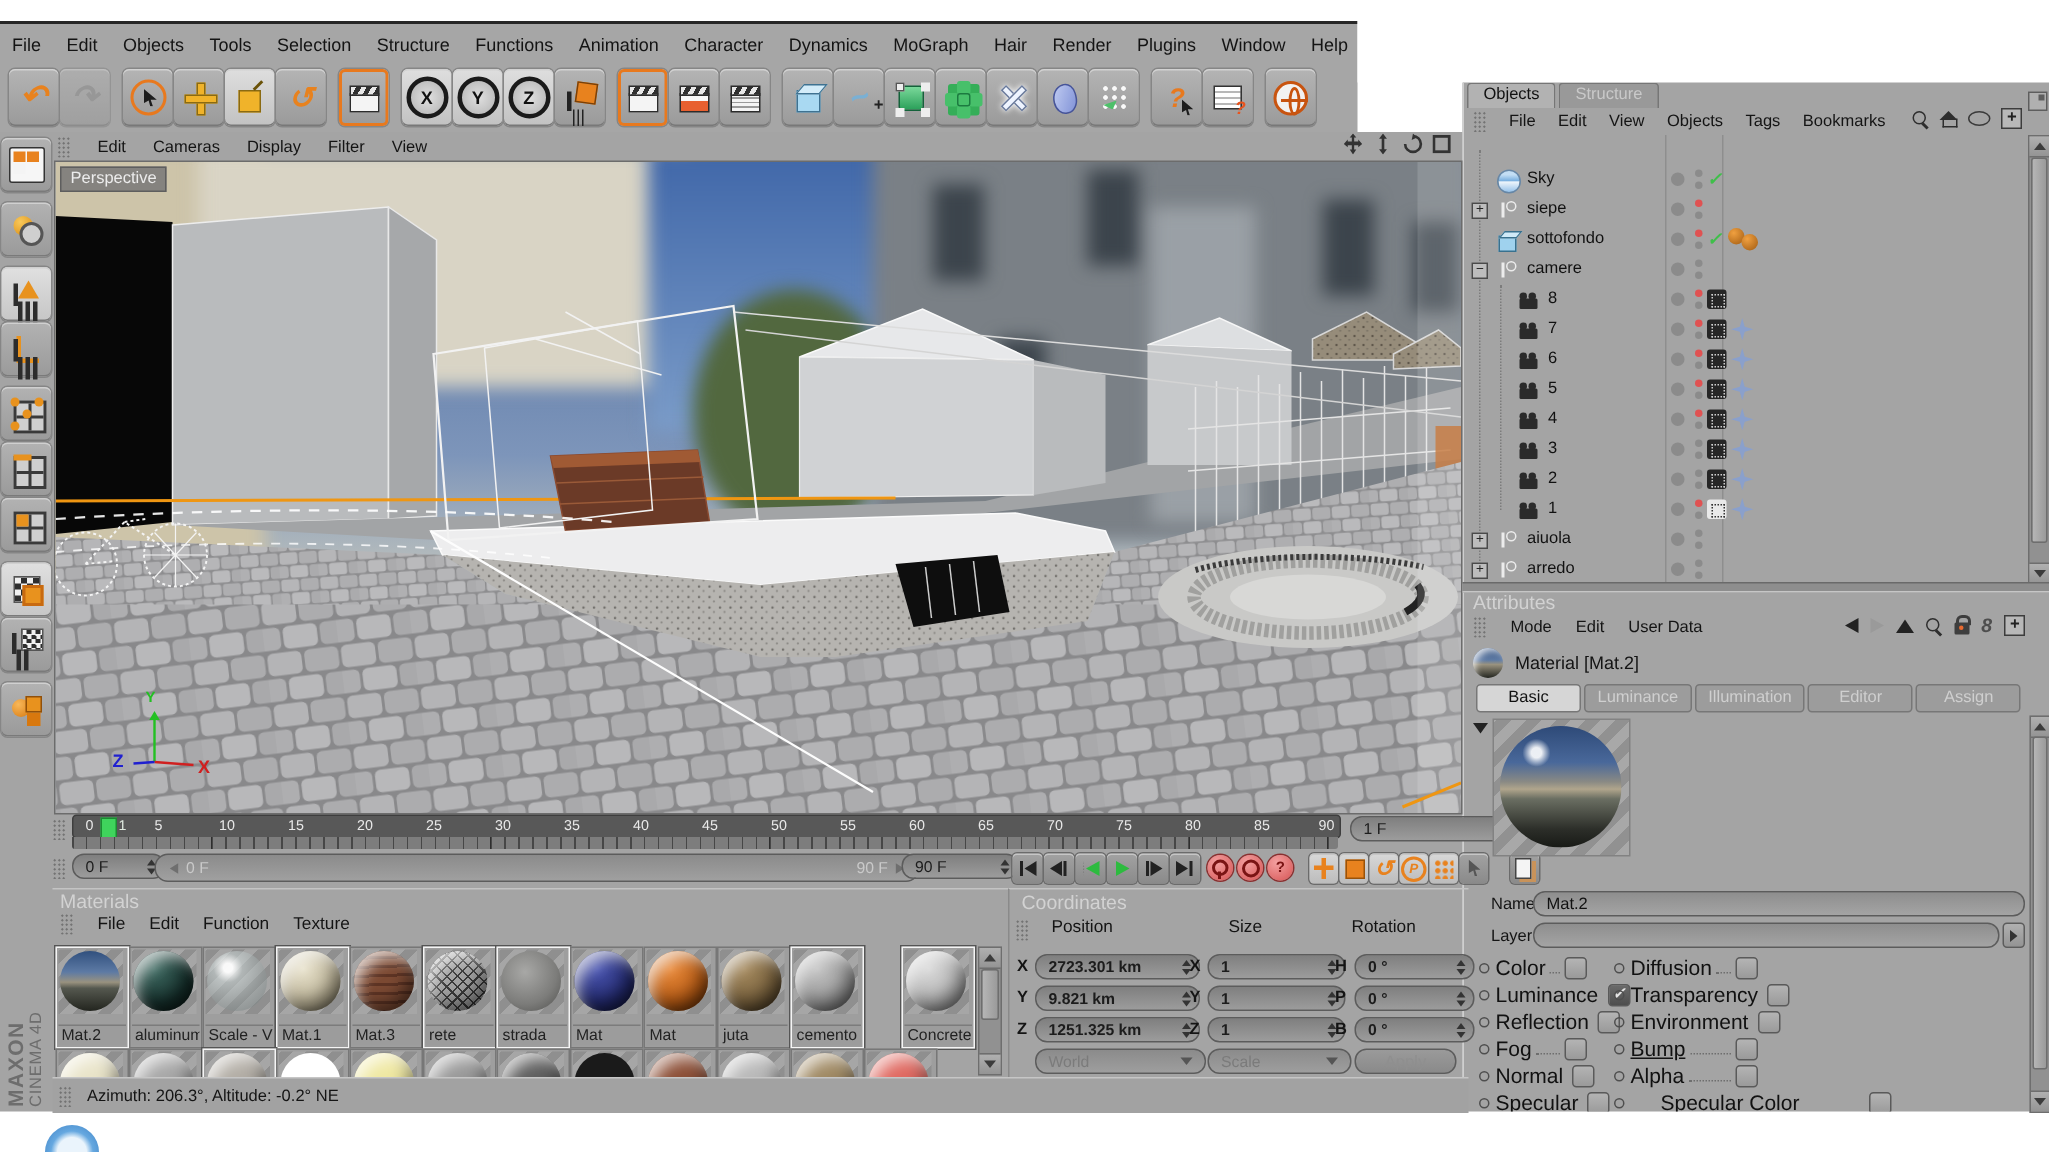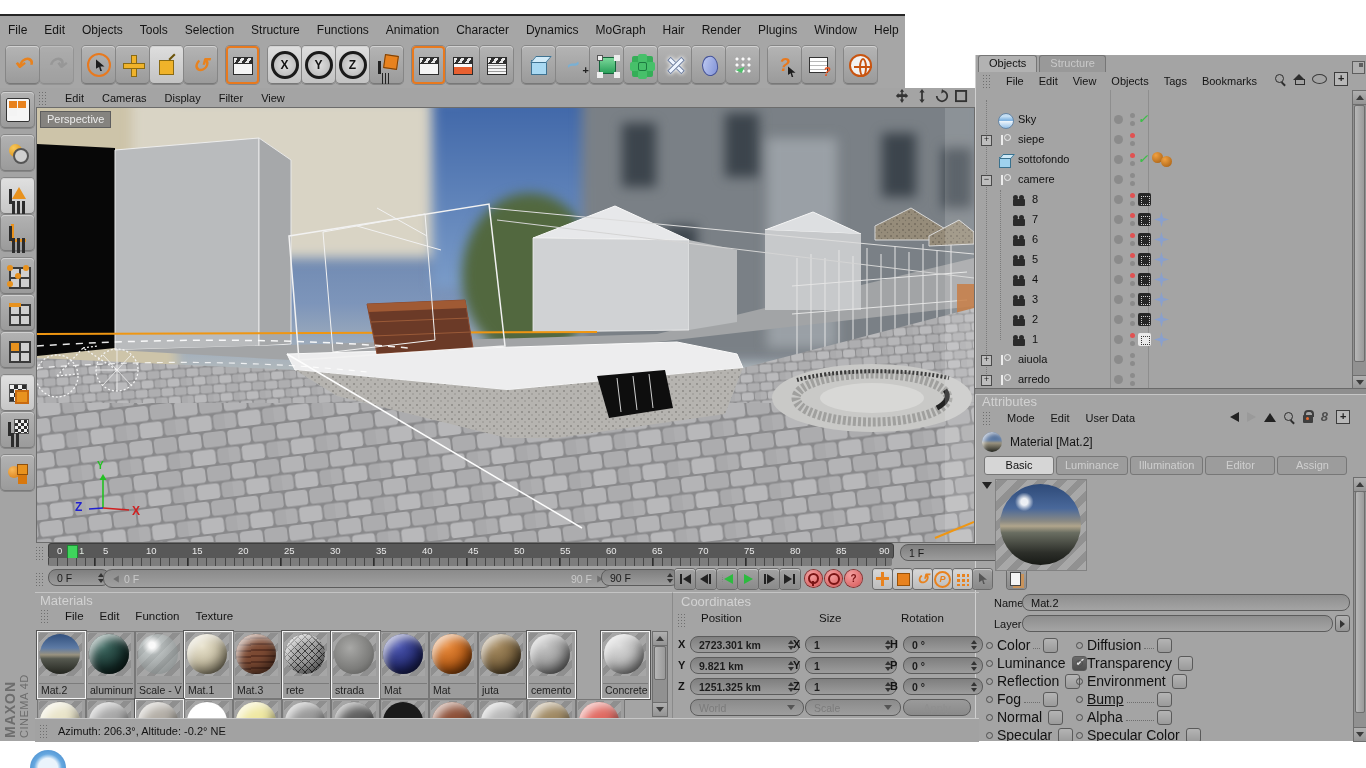--- a/index.html
+++ b/index.html
@@ -1208,21 +1208,21 @@
         <span class="chlab">Alpha</span>
         <i class="lead"></i>
         <i class="cbx"></i>
       </div>
     <div class="chcell c1" style="top:90px;">
         <i class="bull"></i>
         <span class="chlab">Specular</span>
         <i class="lead"></i>
         <i class="cbx"></i>
       </div>
-    <div class="chcell c2" style="top:90px;">
+    <div class="chcell c2" style="top:90px;gap:20px;">
         <i class="bull"></i>
         <span class="chlab">Specular Color</span>
         <i class="lead"></i>
         <i class="cbx"></i>
       </div>
   </div>
 
   <div class="abs sbar" style="left:1353px;top:477px;width:12px;height:263px;">
     <div class="sbtn">
         <i class="sarr u"></i>

